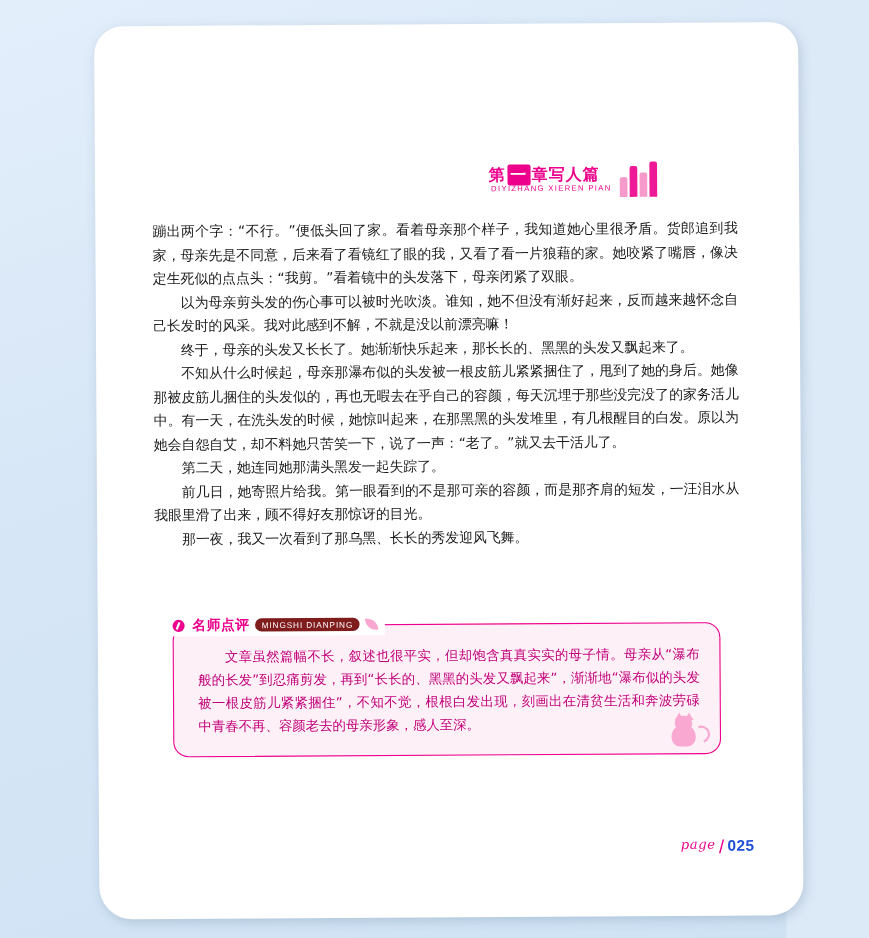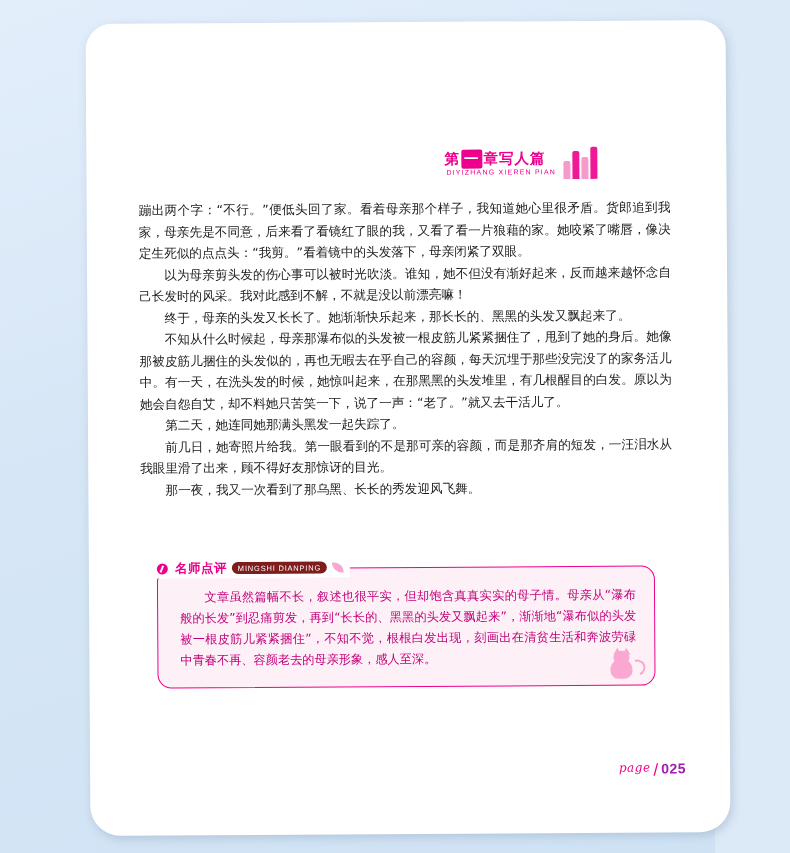--- a/index.html
+++ b/index.html
@@ -255,21 +255,21 @@
   #page-slash {
     font-family: "Liberation Sans", sans-serif;
     font-size: 17px;
     color: #ec008c;
     margin: 0 1px;
   }
   #page-digits {
     font-family: "Liberation Sans", sans-serif;
     font-size: 14px;
     font-weight: bold;
-    color: #a21caf;
+    color: #1d4ed8;
     letter-spacing: 0.5px;
   }
 </style>
 </head>
 <body>
 
 <div id="page-shell">
   <div id="book-page">
     <div id="page-inner">
 

